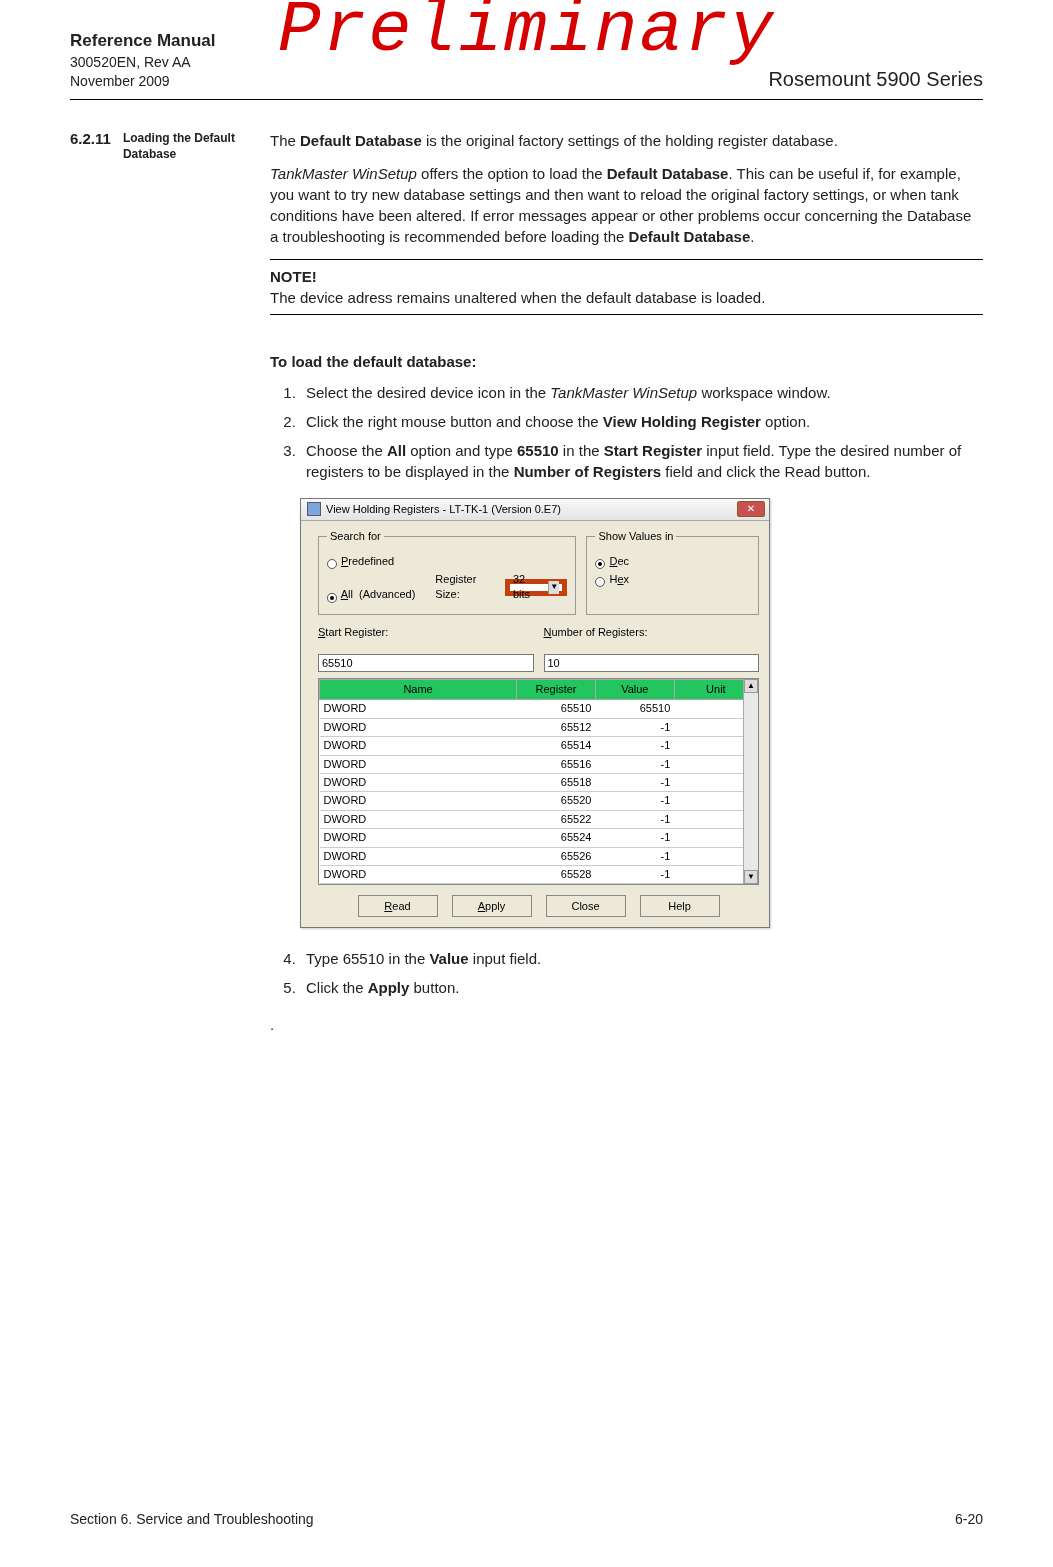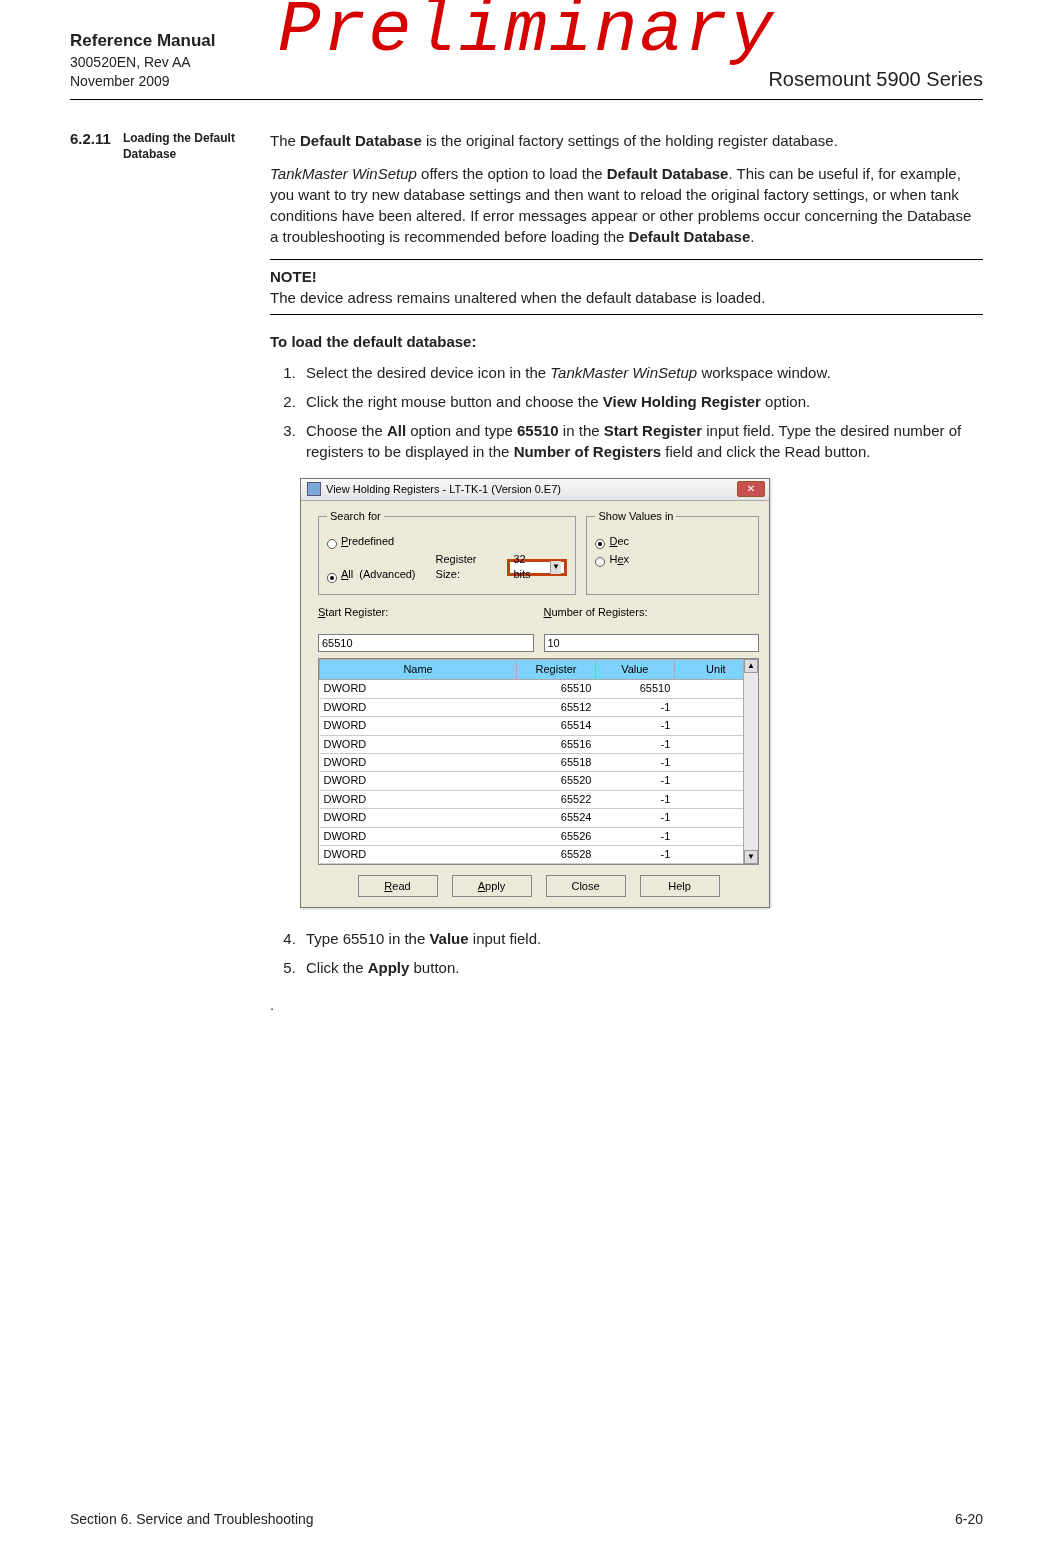--- a/index.html
+++ b/index.html
@@ -36,21 +36,21 @@
   }
   .header-left { font-size: 14px; line-height: 1.35; }
   .header-left .title { font-weight: bold; font-size: 17px; }
   .header-right { font-size: 20px; }
   .content { display: flex; }
   .left-col { width: 200px; flex-shrink: 0; padding-right: 15px; }
   .section-no { font-weight: bold; font-size: 15px; }
   .section-title { font-weight: bold; font-size: 12px; line-height: 1.35; }
   .right-col { flex: 1; font-size: 15px; line-height: 1.4; }
   .right-col p { margin-bottom: 12px; }
-  .note-block { border-top: 1px solid #000; border-bottom: 1px solid #000; padding: 6px 0; margin: 12px 0 16px 0; }
+  .note-block { border-top: 1px solid #000; border-bottom: 1px solid #000; padding: 6px 0; margin: 12px 0 36px 0; }
   .note-label { font-weight: bold; }
   .procedure-title { font-weight: bold; margin-bottom: 10px; }
   ol.steps { margin-left: 30px; margin-bottom: 16px; }
   ol.steps li { padding-left: 6px; margin-bottom: 8px; }
   b { font-weight: bold; } em { font-style: italic; }
 
   
   .dialog-wrap { margin: 10px 0 20px 30px; }
   .dialog {
     width: 470px;
@@ -84,27 +84,27 @@
   fieldset.gb {
     border:1px solid #999;
     padding: 6px 8px 8px 8px;
     margin-bottom:6px;
   }
   fieldset.gb legend { font-size:11px; padding:0 3px; }
   .radio-row { display:flex; align-items:flex-end; gap:4px; margin:3px 0; }
   .radio-dot { width:10px;height:10px;border:1px solid #555;border-radius:50%;display:inline-flex;align-items:center;justify-content:center;background:#fff;}
   .radio-dot.sel::after{content:"";width:4px;height:4px;background:#000;border-radius:50%;}
   .reg-size { display:flex; align-items:center; gap:4px; margin-left:16px; }
-  .combo { border:3px solid #c2410c; background:#fff; height:17px; display:inline-flex; align-items:center; padding:0 3px; gap:4px; }
+  .combo { border:5px solid #c2410c; background:#fff; height:17px; display:inline-flex; align-items:center; padding:0 3px; gap:4px; }
   .combo .arrow { width:12px;height:13px;background:#ddd;border-left:1px solid #999;text-align:center;line-height:12px;font-size:8px;}
   .field-row { display:flex; gap:10px; margin:4px 0 6px 0;}
   .field-col { flex:1; display:flex; flex-direction:column; gap:14px;}
   .textfield { border:1px solid #7a7a7a; background:#fff; height:18px; padding:1px 3px; font-size:11px;}
   table.grid { width:100%; border-collapse:collapse; background:#fff; }
-  table.grid th { background:#7dd3fc; border:1px solid #aaa; font-weight:normal; padding:2px 4px; font-size:11px; text-align:center;}
+  table.grid th { background:#22c55e; border:1px solid #aaa; font-weight:normal; padding:2px 4px; font-size:11px; text-align:center;}
   table.grid td { border-bottom:1px solid #ccc; padding:1px 4px; font-size:11px;}
   .grid-wrap { border:1px solid #888; position:relative; margin-top:4px;}
   .scroll-col { position:absolute; right:0; top:0; bottom:0; width:15px; background:#e8e8e8; border-left:1px solid #aaa;}
   .scroll-col .up,.scroll-col .down{height:14px;background:#ddd;border:1px solid #999;font-size:8px;text-align:center;line-height:12px;}
   .scroll-col .down{position:absolute;bottom:0;left:0;right:0;}
   .btn-row { display:flex; gap:14px; justify-content:center; margin-top:10px;}
   .win-btn { width:80px; height:22px; border:1px solid #888; background:#ece9d8; font-size:11px; display:flex;align-items:center;justify-content:center;}
   .u { text-decoration: underline; }
 
   .footer {

